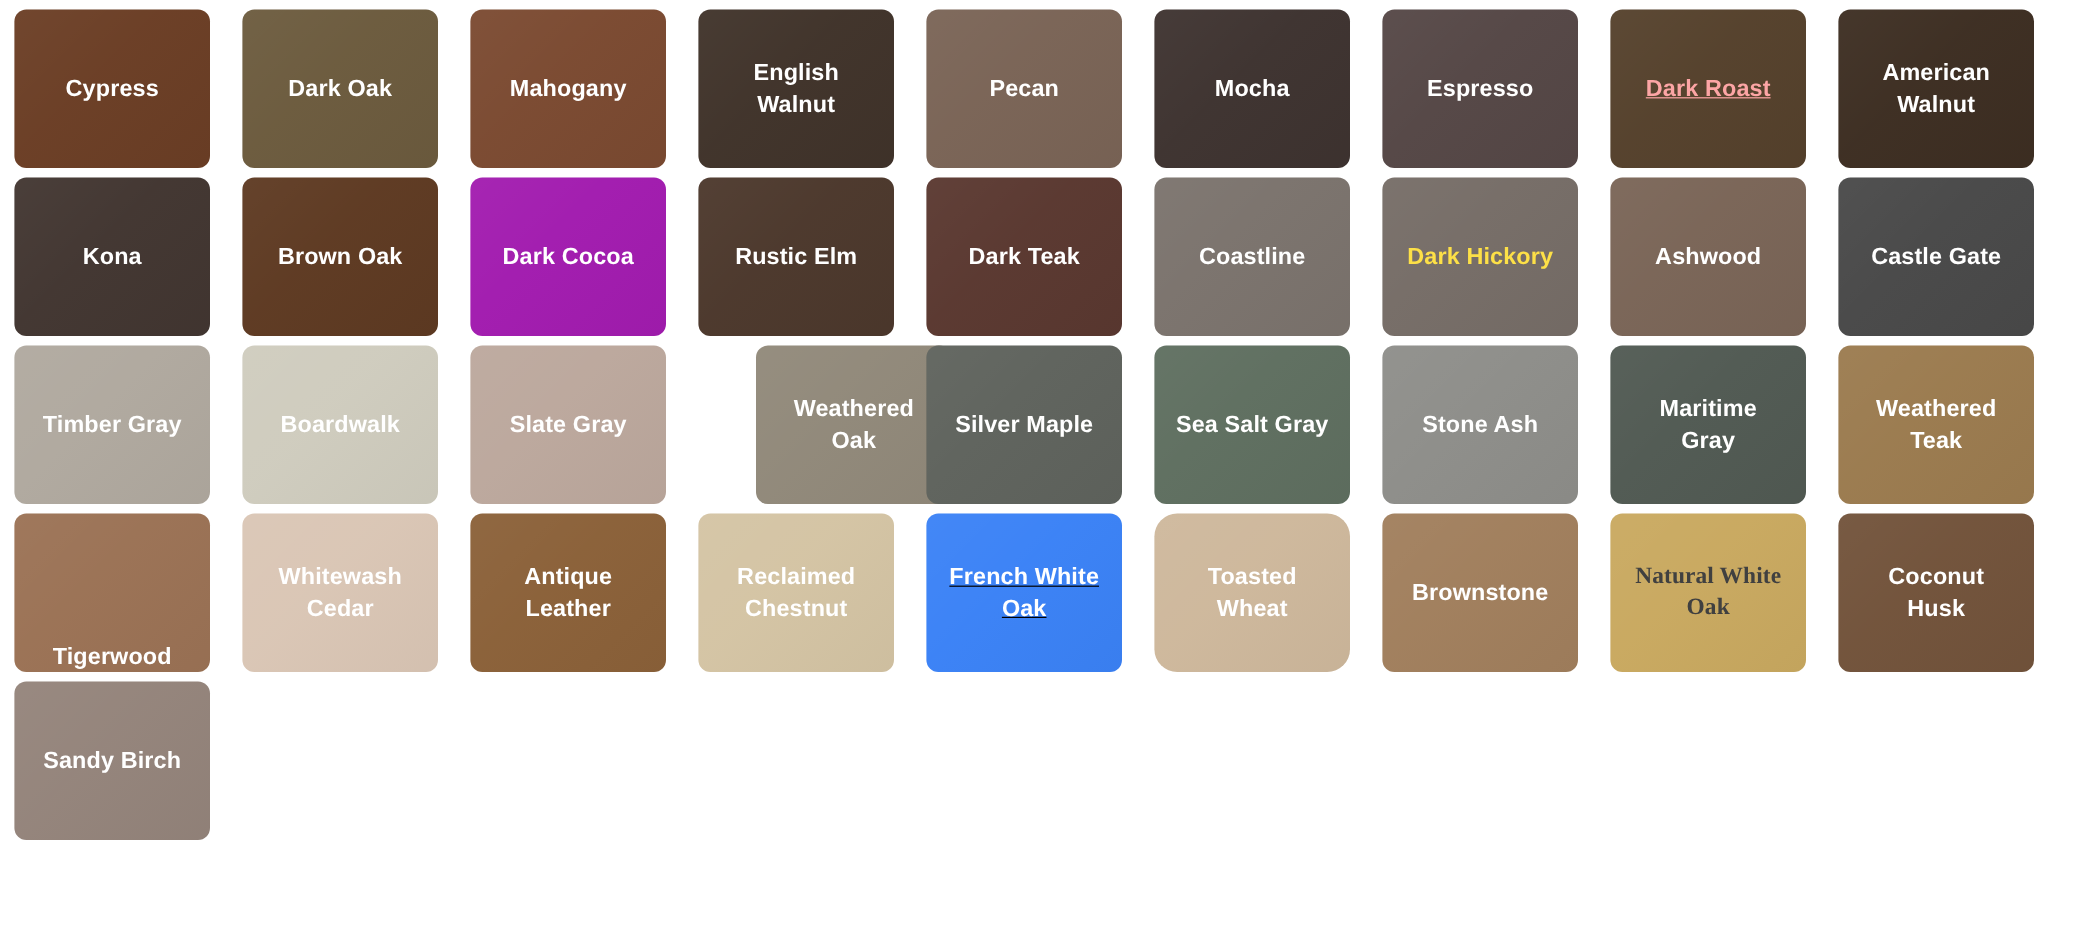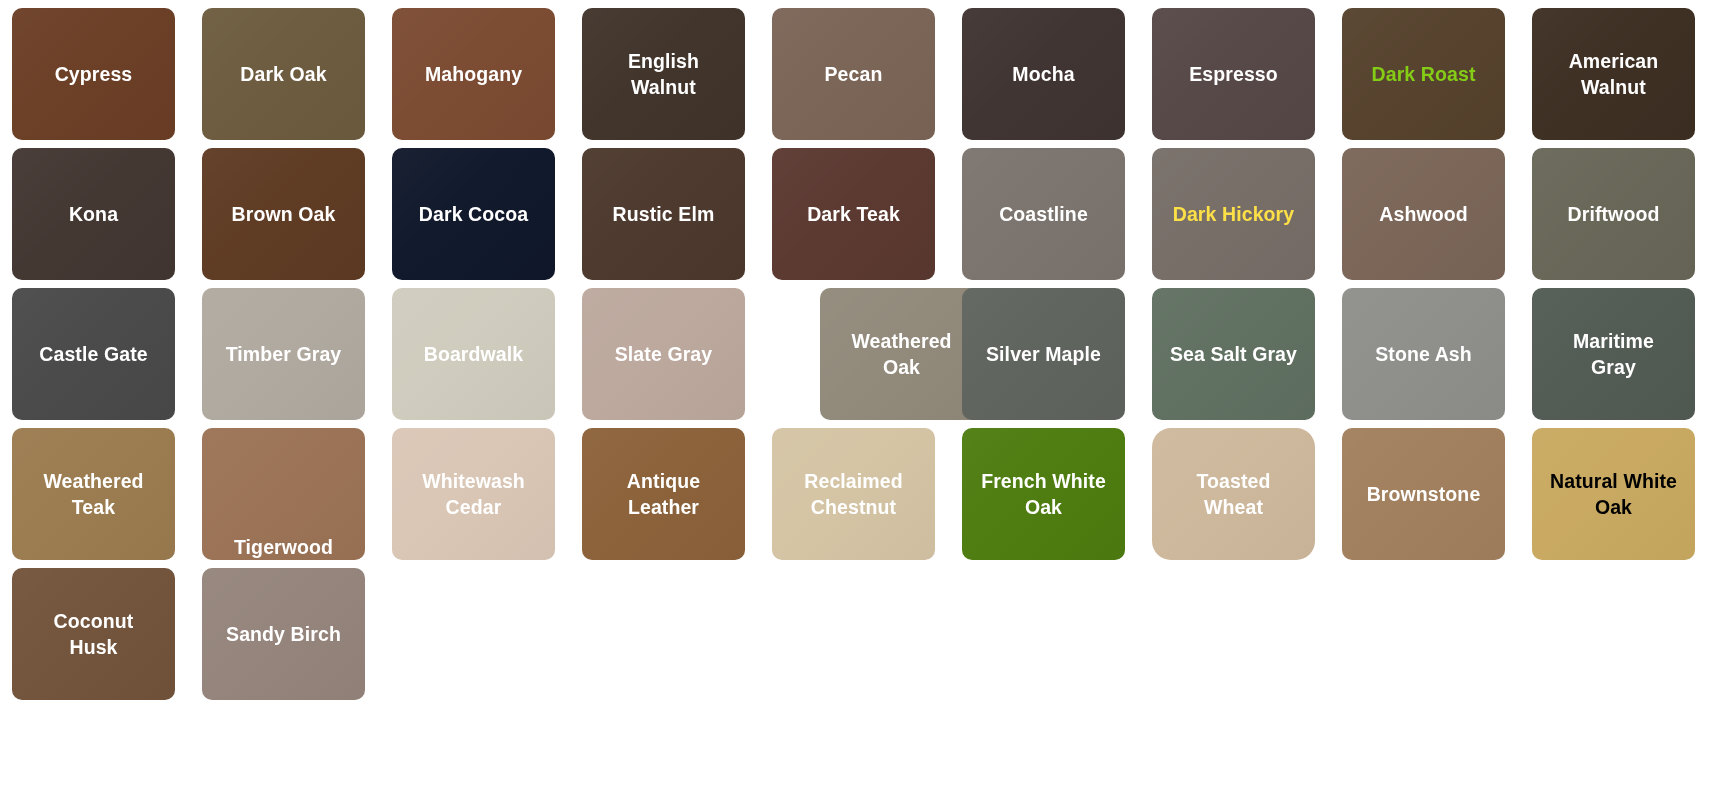--- a/index.html
+++ b/index.html
@@ -78,51 +78,48 @@
     <div class="swatch" style="background-color: rgb(122, 100, 86);">
       <span class="swatch-label" style="color: rgb(255, 255, 255);">Pecan</span>
     </div>
     <div class="swatch" style="background-color: rgb(62, 51, 48);">
       <span class="swatch-label" style="color: rgb(255, 255, 255);">Mocha</span>
     </div>
     <div class="swatch" style="background-color: rgb(85, 71, 70);">
       <span class="swatch-label" style="color: rgb(255, 255, 255);">Espresso</span>
     </div>
     <div class="swatch" style="background-color: rgb(85, 65, 44);">
-      <span class="swatch-label" style="color: #84cc16;">Dark Roast</span>
+      <span class="swatch-label" style="color: #fca5a5; text-decoration: underline;">Dark Roast</span>
     </div>
     <div class="swatch" style="background-color: rgb(61, 46, 34);">
       <span class="swatch-label" style="color: rgb(255, 255, 255);">American Walnut</span>
     </div>
     <div class="swatch" style="background-color: rgb(66, 54, 49);">
       <span class="swatch-label" style="color: rgb(255, 255, 255);">Kona</span>
     </div>
     <div class="swatch" style="background-color: rgb(94, 58, 34);">
       <span class="swatch-label" style="color: rgb(255, 255, 255);">Brown Oak</span>
     </div>
-    <div class="swatch" style="background-color: #0f172a;">
+    <div class="swatch" style="background-color: #a21caf;">
       <span class="swatch-label" style="color: rgb(255, 255, 255);">Dark Cocoa</span>
     </div>
     <div class="swatch" style="background-color: rgb(76, 56, 44);">
       <span class="swatch-label" style="color: rgb(255, 255, 255);">Rustic Elm</span>
     </div>
     <div class="swatch" style="background-color: rgb(90, 56, 48);">
       <span class="swatch-label" style="color: rgb(255, 255, 255);">Dark Teak</span>
     </div>
     <div class="swatch" style="background-color: rgb(123, 115, 109);">
       <span class="swatch-label" style="color: rgb(255, 255, 255);">Coastline</span>
     </div>
     <div class="swatch" style="background-color: rgb(118, 109, 103);">
       <span class="swatch-label" style="color: #fde047;">Dark Hickory</span>
     </div>
     <div class="swatch" style="background-color: rgb(122, 101, 87);">
       <span class="swatch-label" style="color: rgb(255, 255, 255);">Ashwood</span>
-    </div>
-    <div class="swatch" style="background-color: rgb(103, 102, 87);">
-      <span class="swatch-label" style="color: rgb(255, 255, 255);">Driftwood</span>
     </div>
     <div class="swatch" style="background-color: rgb(73, 73, 73);">
       <span class="swatch-label" style="color: rgb(255, 255, 255);">Castle Gate</span>
     </div>
     <div class="swatch" style="background-color: rgb(176, 169, 159);">
       <span class="swatch-label" style="color: rgb(255, 255, 255);">Timber Gray</span>
     </div>
     <div class="swatch" style="background-color: rgb(207, 204, 190);">
       <span class="swatch-label" style="color: rgb(255, 255, 255);">Boardwalk</span>
     </div>
@@ -152,31 +149,31 @@
     </div>
     <div class="swatch" style="background-color: rgb(218, 198, 181);">
       <span class="swatch-label" style="color: rgb(255, 255, 255);">Whitewash Cedar</span>
     </div>
     <div class="swatch" style="background-color: rgb(139, 97, 57);">
       <span class="swatch-label" style="color: rgb(255, 255, 255);">Antique Leather</span>
     </div>
     <div class="swatch" style="background-color: rgb(212, 196, 164);">
       <span class="swatch-label" style="color: rgb(255, 255, 255);">Reclaimed Chestnut</span>
     </div>
-    <div class="swatch" style="background-color: #4d7c0f;">
+    <div class="swatch" style="background-color: #3b82f6; text-decoration: underline;">
       <span class="swatch-label" style="color: rgb(255, 255, 255);">French White Oak</span>
     </div>
     <div class="swatch" style="background-color: rgb(206, 184, 156); border-radius: 19px;">
       <span class="swatch-label" style="color: rgb(255, 255, 255);">Toasted Wheat</span>
     </div>
     <div class="swatch" style="background-color: rgb(161, 127, 93);">
       <span class="swatch-label" style="color: rgb(255, 255, 255);">Brownstone</span>
     </div>
     <div class="swatch" style="background-color: rgb(201, 169, 96);">
-      <span class="swatch-label" style="color: #000000;">Natural White Oak</span>
+      <span class="swatch-label" style="color: #404040; font-family: Liberation Serif, serif;">Natural White Oak</span>
     </div>
     <div class="swatch" style="background-color: rgb(114, 83, 59);">
       <span class="swatch-label" style="color: rgb(255, 255, 255);">Coconut Husk</span>
     </div>
     <div class="swatch" style="background-color: rgb(148, 132, 123);">
       <span class="swatch-label" style="color: rgb(255, 255, 255);">Sandy Birch</span>
     </div>
   </div>
 
 </body></html>

